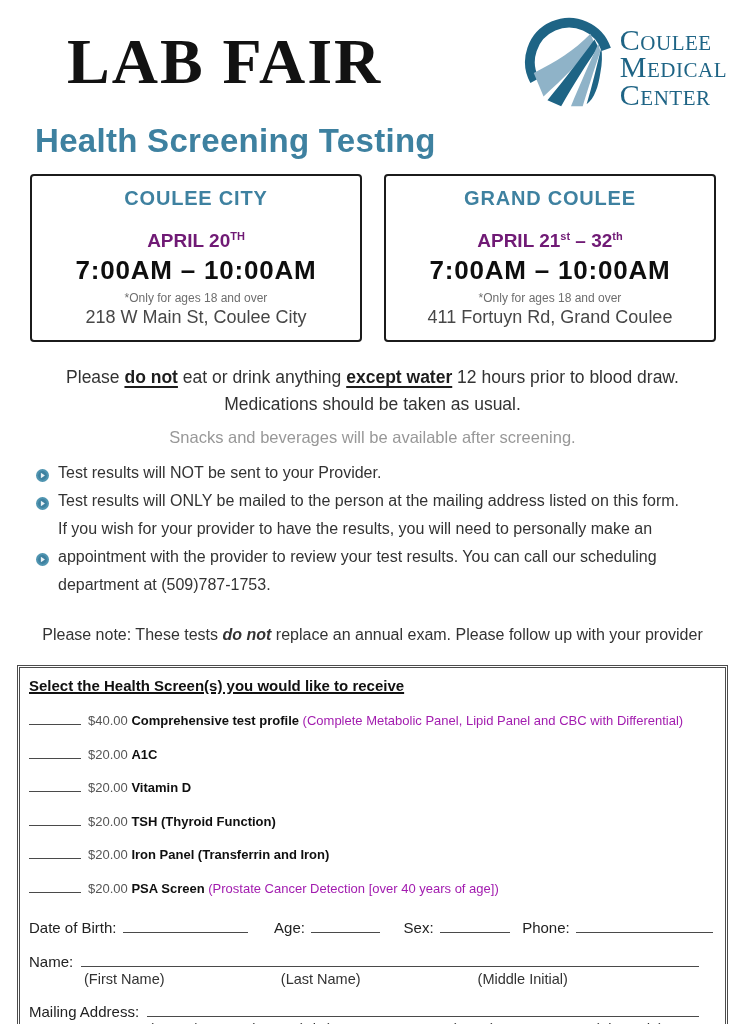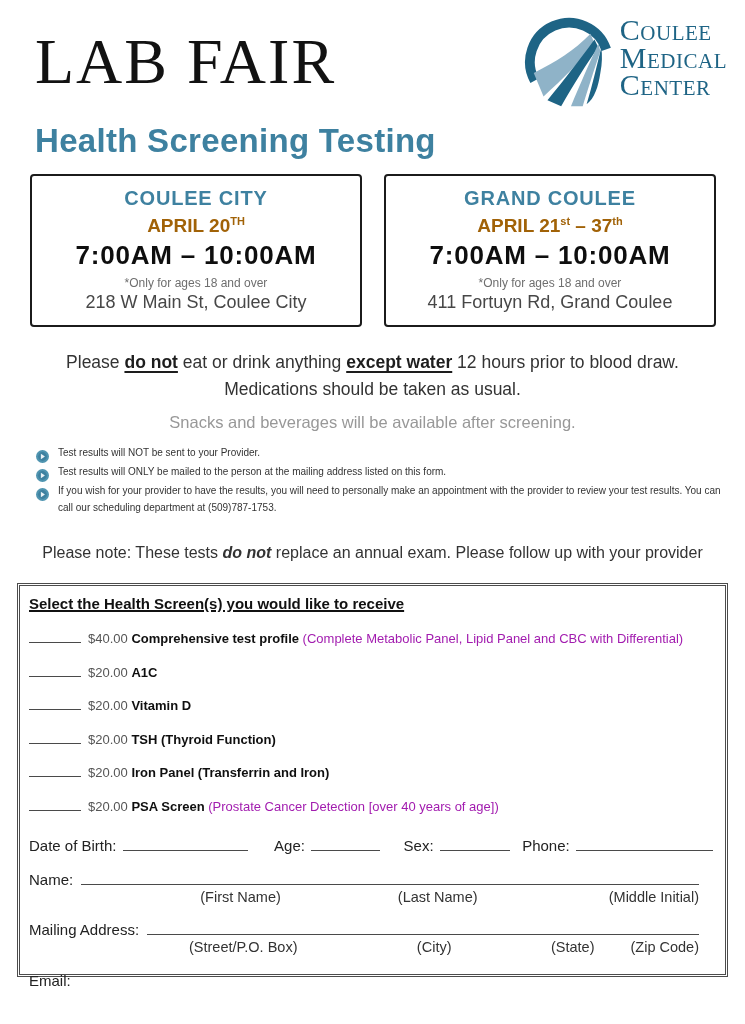--- a/index.html
+++ b/index.html
@@ -4,65 +4,65 @@
 <style>
   * { box-sizing: border-box; }
   html,body { margin:0; padding:0; }
   body {
     width:745px; height:1024px; background:#ffffff; overflow:hidden;
     font-family:"Liberation Sans", sans-serif; color:#333;
   }
   
   .header { display:flex; justify-content:space-between; align-items:flex-start; padding:16px 18px 0 35px; }
   .page-title {
-    font-family:"Liberation Serif", serif; font-weight:400; font-size:64px;
-    color:#121212; letter-spacing:2px; line-height:1.0; margin-top:14px;
+    font-family:"Liberation Serif", serif; font-weight:700; font-size:64px;
+    color:#121212; letter-spacing:2px; line-height:1.0; margin-top:14px;margin-left:32px;
   }
-  .logo { display:flex; align-items:flex-start; gap:4px; }
+  .logo { display:flex; align-items:center; gap:4px; }
   .logo-mark { width:94px; height:102px; }
   .logo-text {
     font-family:"Liberation Serif", serif; color:#1E6485;
     font-variant-caps:small-caps; font-size:30px; line-height:0.92; letter-spacing:0.5px;
   }
   
   .subtitle { color:#3E81A0; font-weight:bold; font-size:33px; margin:4px 0 0 35px; letter-spacing:0.3px; }
   
   .loc-row { display:flex; gap:22px; margin:14px 29px 0 30px; }
   .loc-box { flex:1; border:2px solid #1b1b1b; border-radius:4px; background:#fff; text-align:center; padding:11px 4px 12px; }
   .loc-city { color:#3E81A0; font-weight:bold; font-size:20px; letter-spacing:0.8px; }
-  .loc-date { color:#a16207; font-weight:bold; font-size:19px; margin-top:5px; }
+  .loc-date { color:#701a75; font-weight:bold; font-size:19px; margin-top:20px; }
   .loc-date sup { font-size:11px; font-weight:bold; }
   .loc-time { color:#0e0e0e; font-weight:bold; font-size:26px; margin-top:3px; letter-spacing:0.8px; }
   .loc-note { color:#6e6e6e; font-size:12px; margin-top:5px; }
   .loc-addr { color:#474747; font-size:18px; margin-top:2px; }
   
   .instructions { text-align:center; font-size:17.5px; color:#333; line-height:1.5; margin:22px 12px 0; }
   .bu { font-weight:bold; color:#1d1d1d; text-decoration:underline; text-decoration-thickness:2px; text-underline-offset:3px; }
   .snacks { text-align:center; color:#989898; font-size:16.5px; margin-top:11px; }
   
   .bullets { margin:12px 18px 0 36px; }
-  .bullet { display:flex; align-items:flex-start; gap:9px; font-size:10px; color:#333; line-height:1.75; }
+  .bullet { display:flex; align-items:center; gap:9px; font-size:16px; color:#333; line-height:1.75; }
   .bullet-icon { flex:none; width:13px; height:13px; margin-top:6px; }
   
   .note { text-align:center; font-size:16px; color:#333; margin-top:27px; }
   .note .emph { font-weight:bold; font-style:italic; }
   
   .form-box { margin:21px 17px 0; height:394px; border:3px double #4c4c4c; padding:9px 12px 10px 9px; }
   .form-heading { font-weight:bold; font-size:15px; color:#111; text-decoration:underline; text-decoration-thickness:1.5px; padding-right:8px; }
   .screen-option { margin-top:17.5px; font-size:13px; color:#555; white-space:nowrap; }
   .blank { display:inline-block; border-bottom:1.5px solid #4a4a4a; height:13px; vertical-align:baseline; }
   .screen-option .blank { width:52px; margin-right:7px; }
   .screen-option .price { color:#555; }
   .screen-option .name { color:#0f0f0f; font-weight:bold; }
   .screen-option .desc { color:#a21caf; }
   .fields { margin-top:23px; font-size:15px; color:#222; }
   .row-flex { display:flex; align-items:baseline; }
   .lbl { white-space:nowrap; }
   .caption-row { display:flex; font-size:14.5px; color:#333; margin-top:1px; }
-  .caption-row span { text-align:right; }
+  .caption-row span { text-align:left; }
   .fill { flex:1; }
 </style>
 </head>
 <body>
 
 <div class="header">
   <div class="page-title">LAB FAIR</div>
   <div class="logo">
     <svg class="logo-mark" viewBox="0 0 96 104" aria-hidden="true">
       <path d="M 13 66 A 40 40 0 1 1 86 34" fill="none" stroke="#1E6485" stroke-width="10"></path>
@@ -84,21 +84,21 @@
 <div class="loc-row">
   <div class="loc-box">
     <div class="loc-city">COULEE CITY</div>
     <div class="loc-date"><span>APRIL 20</span><sup>TH</sup><span></span><sup></sup></div>
     <div class="loc-time">7:00AM – 10:00AM</div>
     <div class="loc-note">*Only for ages 18 and over</div>
     <div class="loc-addr">218 W Main St, Coulee City</div>
   </div>
   <div class="loc-box">
     <div class="loc-city">GRAND COULEE</div>
-    <div class="loc-date"><span>APRIL 21</span><sup>st</sup><span> – 37</span><sup>th</sup></div>
+    <div class="loc-date"><span>APRIL 21</span><sup>st</sup><span> – 32</span><sup>th</sup></div>
     <div class="loc-time">7:00AM – 10:00AM</div>
     <div class="loc-note">*Only for ages 18 and over</div>
     <div class="loc-addr">411 Fortuyn Rd, Grand Coulee</div>
   </div>
 </div>
 
 <div class="instructions">
   <span>Please </span><span class="bu">do not</span><span> eat or drink anything </span><span class="bu">except water</span><span> 12 hours prior to blood draw.</span>
   <br>
   <span>Medications should be taken as usual.</span>

